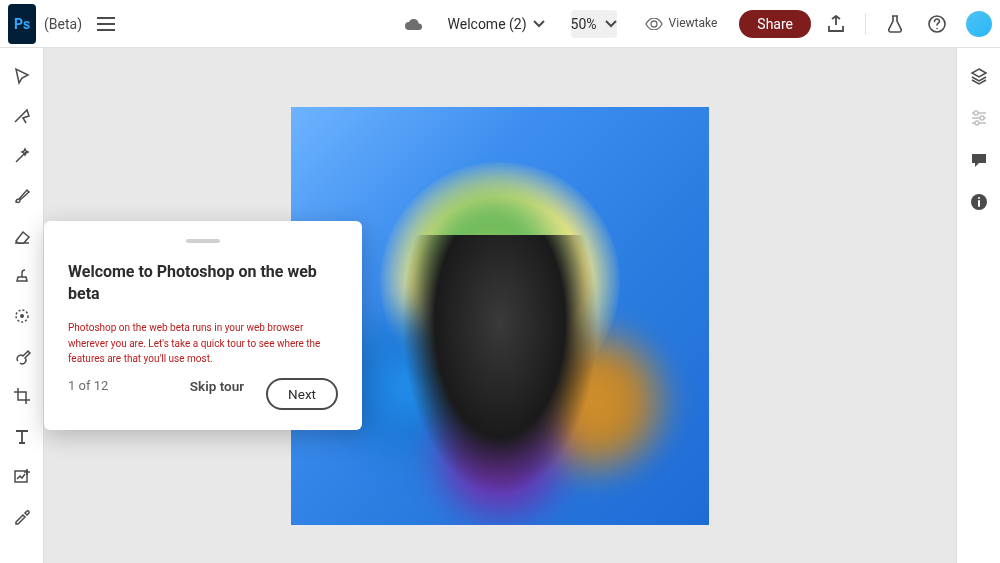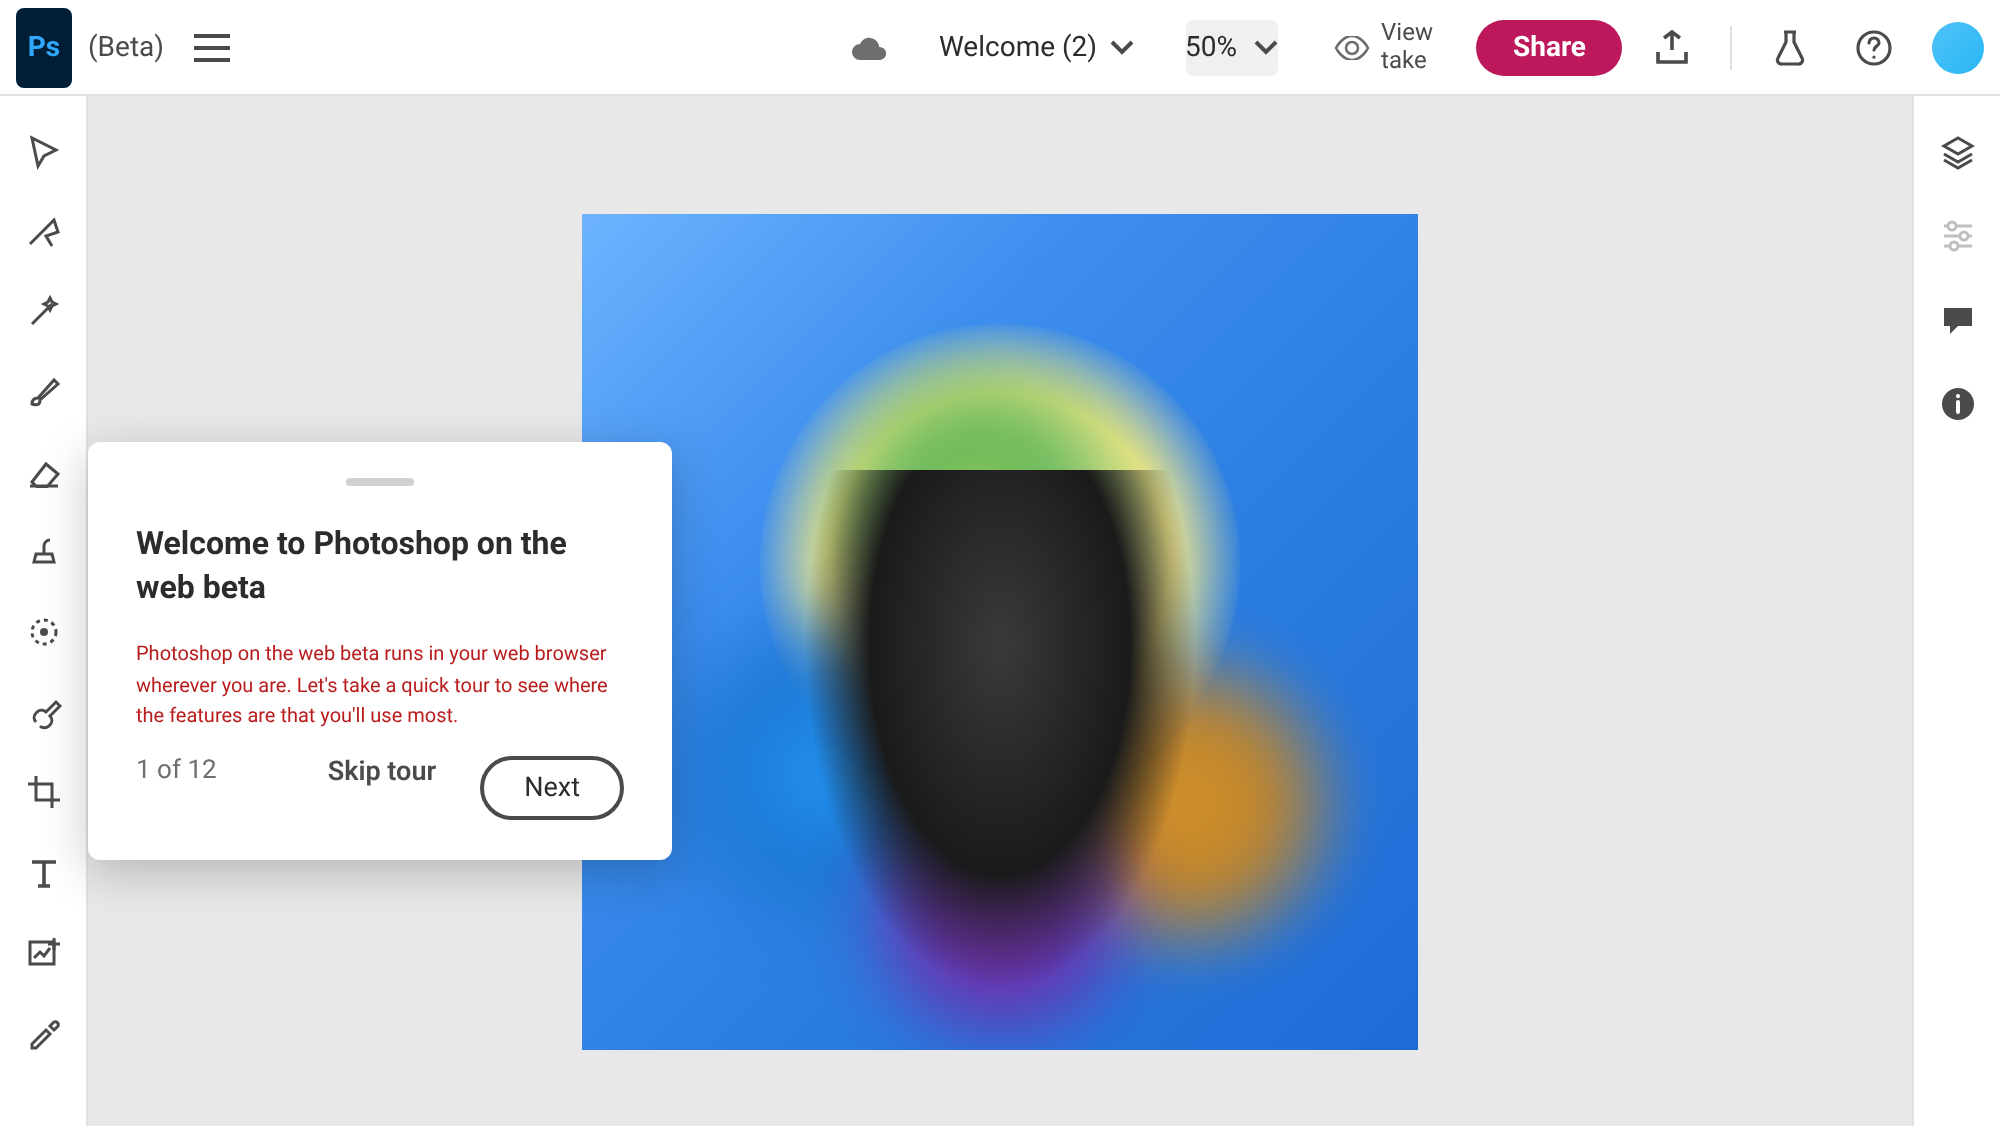--- a/index.html
+++ b/index.html
@@ -6,38 +6,38 @@
 body{width:1000px;height:563px;overflow:hidden;background:#fff;color:#2c2c2c;position:relative}
 .header{height:48px;border-bottom:1px solid #e1e1e1;display:flex;align-items:center;padding:0 8px;gap:8px}
 .ps-logo{width:28px;height:40px;background:#001e36;color:#31a8ff;font-weight:700;font-size:14px;display:flex;align-items:center;justify-content:center;border-radius:4px}
 .beta-label{font-size:14px;color:#4b4b4b}
 .menu-btn{width:32px;height:32px;display:flex;align-items:center;justify-content:center;cursor:pointer;border-radius:4px}
 .h-spacer{flex:1}
 .cloud-icon{color:#6e6e6e;margin-right:6px}
 .doc-select{display:flex;align-items:center;gap:6px;font-size:14px;color:#2c2c2c;padding:6px 10px;cursor:pointer;border-radius:4px}
 .zoom-select{display:flex;align-items:center;gap:8px;font-size:14px;background:#f0f0f0;padding:6px 0;border-radius:4px;cursor:pointer;margin-left:8px}
 .view-only{display:flex;align-items:center;gap:6px;font-size:12px;color:#4b4b4b;line-height:1.1;margin-left:20px}
-.view-only-text{display:flex;flex-direction:column}
-.share-btn{background:#be185d;color:#fff;border:none;font-weight:700;font-size:14px;padding:6px 18px;border-radius:16px;cursor:pointer;margin-left:14px}
+.view-only-text{display:flex;flex-direction:row}
+.share-btn{background:#7f1d1d;color:#fff;border:none;font-weight:400;font-size:14px;padding:6px 18px;border-radius:16px;cursor:pointer;margin-left:14px}
 .hbtn{width:34px;height:34px;display:flex;align-items:center;justify-content:center;cursor:pointer;color:#4b4b4b}
 .hdiv{width:1px;height:22px;background:#e1e1e1;margin:0 4px}
 .avatar{width:26px;height:26px;border-radius:50%;background:linear-gradient(135deg,#4fc3f7,#29b6f6);margin-left:4px}
 .main{display:flex;height:515px}
 .toolbar{width:44px;background:#fff;border-right:1px solid #e1e1e1;display:flex;flex-direction:column;align-items:center;padding-top:18px;gap:20px}
 .tool{width:30px;height:20px;display:flex;align-items:center;justify-content:center;cursor:pointer;color:#4b4b4b}
 .canvas-area{flex:1;background:#e8e8e8;position:relative;display:flex;align-items:center;justify-content:center}
 .artwork{width:418px;height:418px;background:linear-gradient(135deg,#6db3ff 0%,#3d8eef 30%,#2b7de0 60%,#1e6bd6 100%);position:relative;overflow:hidden;margin-top:20px}
 .halo{position:absolute;width:240px;height:240px;border-radius:50%;background:radial-gradient(circle,#fff8d0 0%,#f5e88a 50%,rgba(245,232,138,0) 72%);top:55px;left:50%;transform:translateX(-50%)}
 .figure{position:absolute;width:230px;height:290px;bottom:0;left:50%;transform:translateX(-50%);background:radial-gradient(ellipse at 50% 30%,#3a3a3a 0%,#1a1a1a 40%,transparent 60%)}
 .smoke1{position:absolute;width:200px;height:180px;top:60px;left:100px;background:radial-gradient(circle,#8bc34a 0%,#4caf50 30%,transparent 65%);filter:blur(10px);opacity:.85}
 .smoke2{position:absolute;width:180px;height:200px;top:180px;left:30px;background:radial-gradient(circle,#2196f3 0%,#1976d2 35%,transparent 68%);filter:blur(12px);opacity:.85}
 .smoke3{position:absolute;width:190px;height:190px;top:200px;right:20px;background:radial-gradient(circle,#ff9800 0%,#e68900 30%,transparent 65%);filter:blur(11px);opacity:.8}
 .smoke4{position:absolute;width:200px;height:140px;bottom:0;left:50%;transform:translateX(-50%);background:radial-gradient(circle,#9c27b0 0%,#7b1fa2 30%,transparent 65%);filter:blur(13px);opacity:.8}
 .right-panel{width:44px;background:#fff;border-left:1px solid #e1e1e1;display:flex;flex-direction:column;align-items:center;padding-top:18px;gap:22px}
-.popover{position:absolute;left:44px;top:221px;width:292px;background:#fff;border-radius:6px;box-shadow:0 6px 24px rgba(0,0,0,.22);padding:18px 24px 20px}
+.popover{position:absolute;left:44px;top:221px;width:318px;background:#fff;border-radius:6px;box-shadow:0 6px 24px rgba(0,0,0,.22);padding:18px 24px 20px}
 .pop-handle{width:34px;height:4px;background:#d0d0d0;border-radius:2px;margin:0 auto 18px}
 .pop-title{font-size:16px;font-weight:700;color:#2c2c2c;line-height:1.35;margin-bottom:16px}
 .pop-body{font-size:10px;color:#b91c1c;line-height:1.55;margin-bottom:11px}
 .pop-footer{display:flex;align-items:flex-start;gap:22px}
 .pop-step{font-size:13px;color:#6e6e6e}
 .pop-skip{font-size:13.5px;font-weight:600;color:#4b4b4b;cursor:pointer;margin-left:auto}
 .pop-next{border:2px solid #4b4b4b;background:#fff;border-radius:18px;padding:6px 20px;font-size:13.5px;font-weight:400;cursor:pointer;color:#2c2c2c}
 svg{display:block}
 </style>
 </head>

